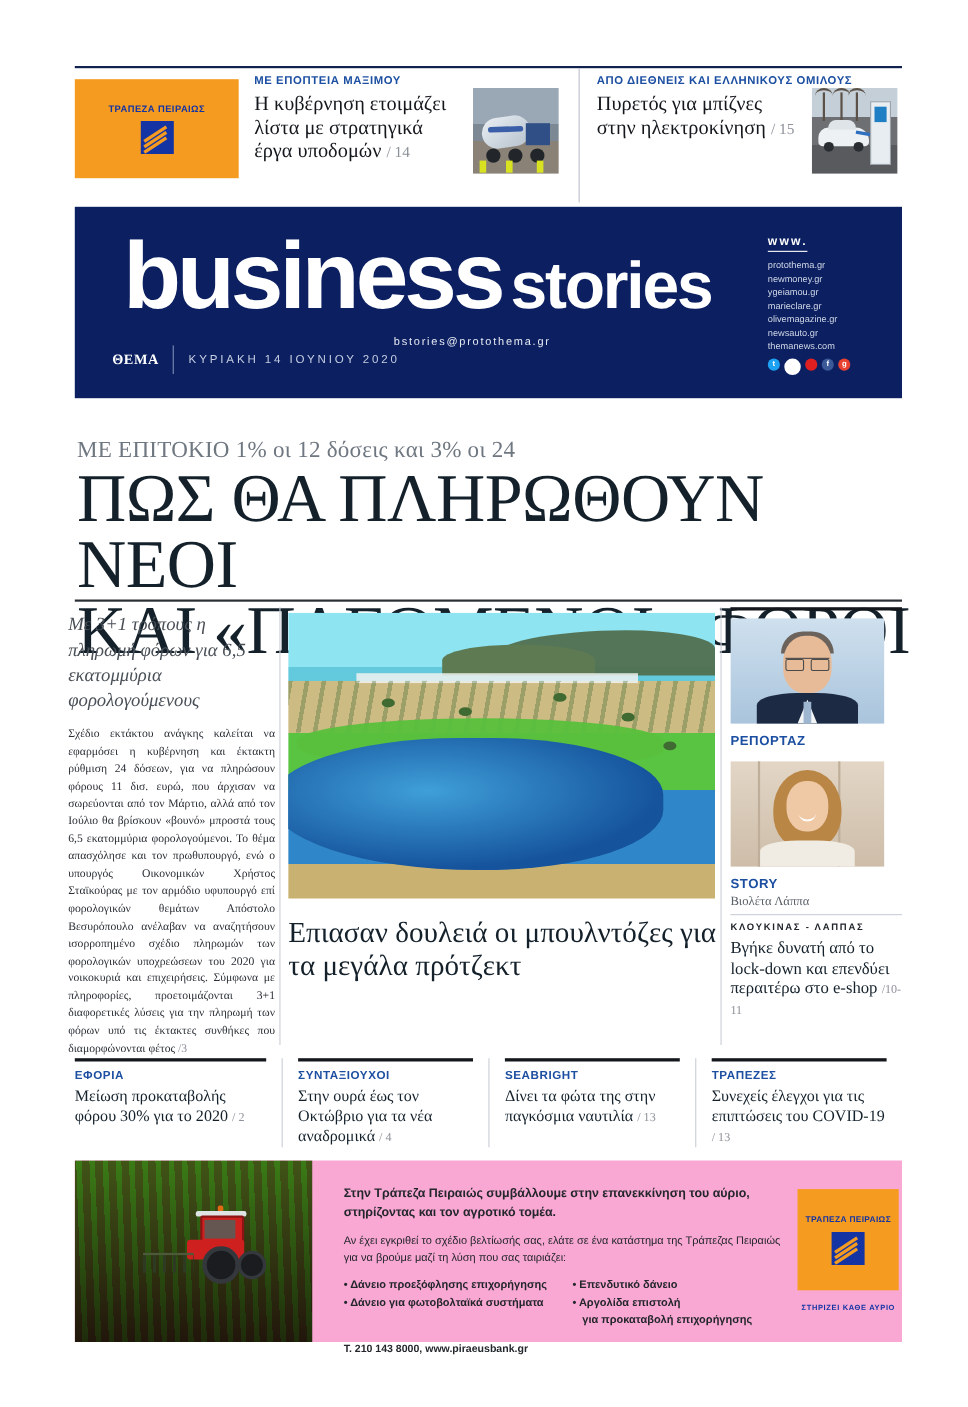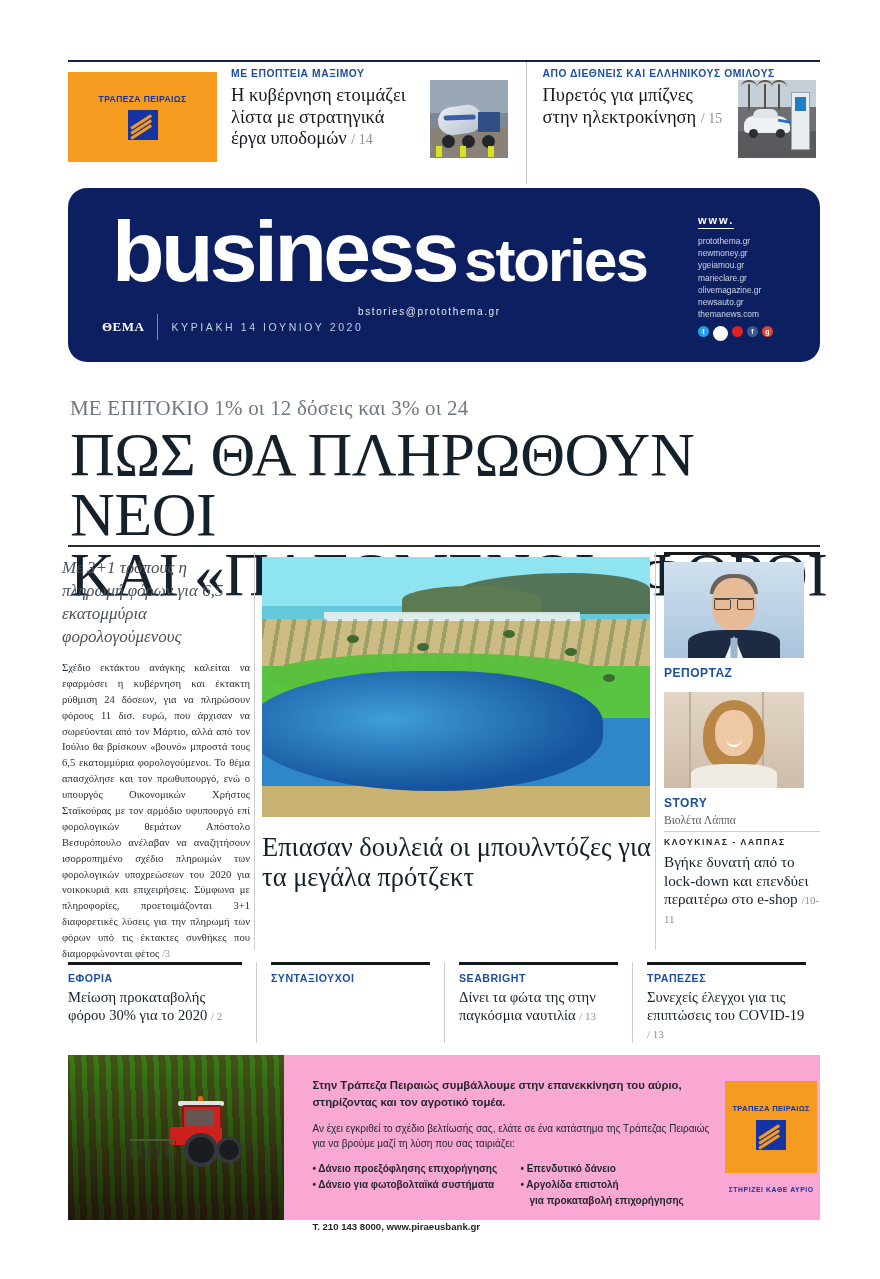--- a/index.html
+++ b/index.html
@@ -60,21 +60,21 @@
   .evscene .car:after{content:"";position:absolute;left:9px;top:-7px;width:25px;height:9px;
         background:#dfe4e8;border-radius:7px 7px 0 0;}
   .evscene .cw{position:absolute;top:49px;width:9px;height:9px;border-radius:50%;background:#2a2d31;}
   .evscene .cw1{left:11px;} .evscene .cw2{left:38px;}
   .evscene .charger{position:absolute;right:6px;top:12px;width:17px;height:56px;background:#e8edf1;
         border:1px solid #9aa3ab;}
   .evscene .charger:before{content:"";position:absolute;left:3px;top:4px;width:11px;height:14px;background:#1f7fc4;}
   .evscene .cable{position:absolute;right:22px;top:40px;width:16px;height:3px;background:#2f6fc0;transform:rotate(10deg);}
 
   
-  .masthead{position:absolute;left:68px;top:188px;width:752px;height:174px;background:#0c2061;border-radius:19px;}
+  .masthead{position:absolute;left:68px;top:188px;width:752px;height:174px;background:#0c2061;}
   .mh-logo{position:absolute;left:44px;top:26px;color:#fff;font-family:"Liberation Sans",sans-serif;
            font-weight:700;letter-spacing:-3.6px;font-size:86px;line-height:.88;}
   .mh-logo .word2{font-size:60px;letter-spacing:-2px;margin-left:8px;}
   .mh-email{position:absolute;left:290px;top:118px;color:#e7ebf3;font-family:"Liberation Sans",sans-serif;
             font-size:10px;letter-spacing:1.6px;}
   .mh-date{position:absolute;left:34px;top:126px;display:flex;align-items:center;}
   .mh-date .thema{font-family:"Liberation Serif",serif;font-weight:700;font-size:13px;color:#fff;letter-spacing:.5px;}
   .mh-date .vr{width:1px;height:26px;background:#7c8cb5;margin:0 13px;}
   .mh-date .dt{font-family:"Liberation Sans",sans-serif;font-size:10.5px;color:#c4cde2;letter-spacing:2.6px;}
   .mh-www{position:absolute;right:26px;top:22px;width:96px;text-align:left;}
@@ -363,20 +363,21 @@
 
   <div class="briefs">
     <div class="brief">
       <div class="rule"></div>
       <div class="kicker">ΕΦΟΡΙΑ</div>
       <div class="bhead"><span>Μείωση προκαταβολής φόρου 30% για το 2020</span> <span class="pg">/ 2</span></div>
     </div>
     <div class="brief">
       <div class="rule"></div>
       <div class="kicker">ΣΥΝΤΑΞΙΟΥΧΟΙ</div>
+      <div class="bhead"><span>Στην ουρά έως τον Οκτώβριο για τα νέα αναδρομικά</span> <span class="pg">/ 4</span></div>
     </div>
     <div class="brief">
       <div class="rule"></div>
       <div class="kicker">SEABRIGHT</div>
       <div class="bhead"><span>Δίνει τα φώτα της στην παγκόσμια ναυτιλία</span> <span class="pg">/ 13</span></div>
     </div>
     <div class="brief">
       <div class="rule"></div>
       <div class="kicker">ΤΡΑΠΕΖΕΣ</div>
       <div class="bhead"><span>Συνεχείς έλεγχοι για τις επιπτώσεις του COVID-19</span> <span class="pg">/ 13</span></div>

